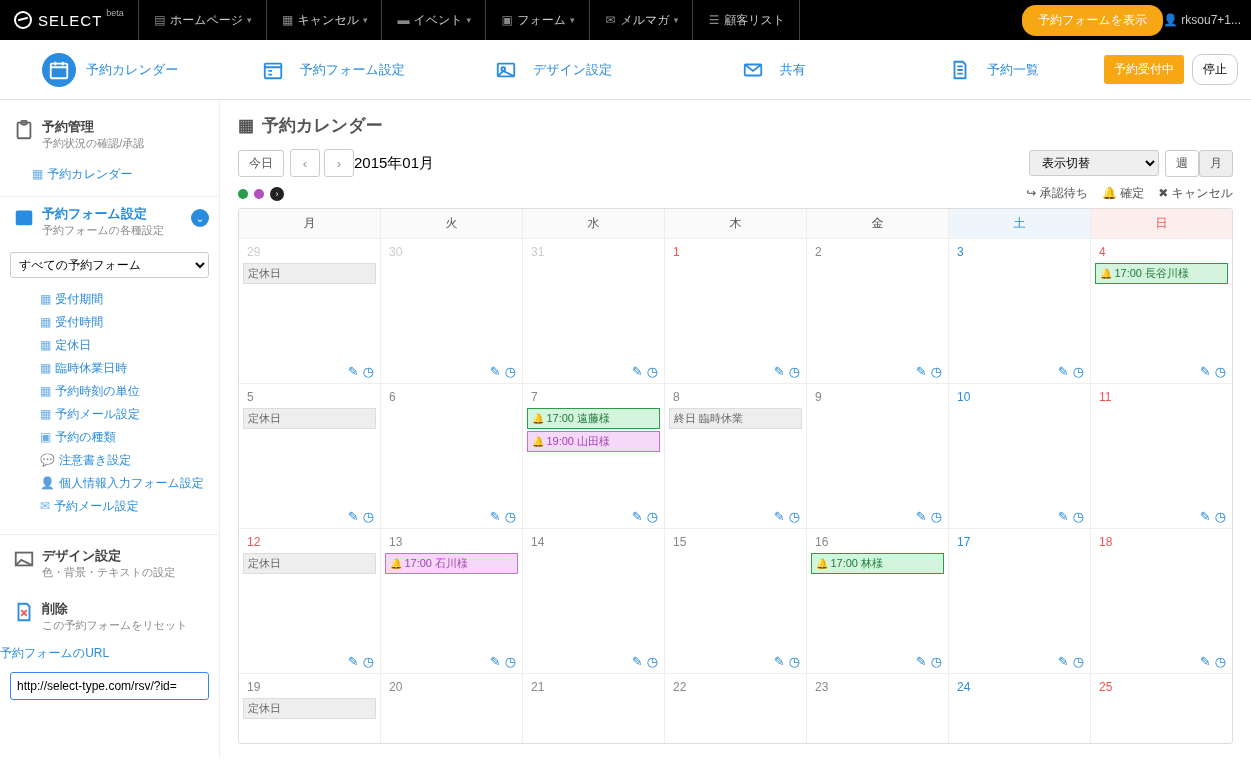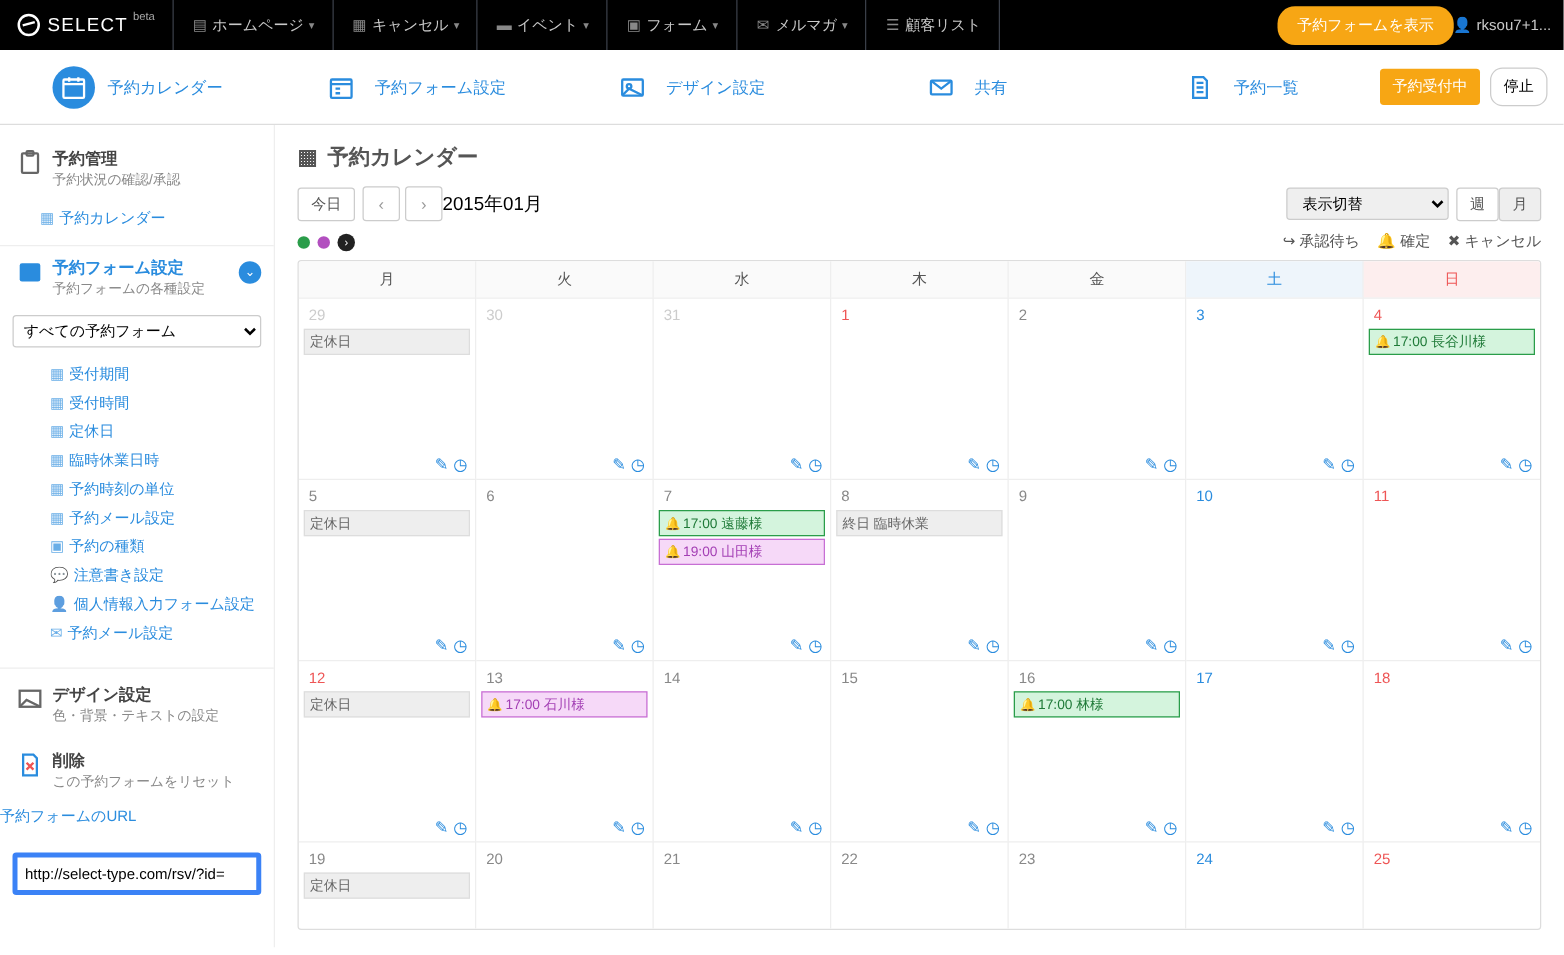--- a/index.html
+++ b/index.html
@@ -32,21 +32,21 @@
 .side-block h4{font-size:13px;font-weight:bold;color:#444}
 .side-block .sub{font-size:11px;color:#888}
 .side-ico{float:left;width:24px;height:24px;margin-right:6px;color:#666;display:flex;align-items:center;justify-content:center}
 .side-ico svg{width:22px;height:22px}
 .side-ico.blue{color:#2a8cde}
 .side-links{padding:4px 12px 10px 32px;border-bottom:1px solid #eee}
 .side-links a,.side-links2 a{display:block;color:#2a8cde;text-decoration:none;font-size:12px;padding:3px 0;cursor:pointer}
 .side-links2{padding:4px 12px 10px 40px}
 .side-select{margin:6px 10px;width:calc(100% - 20px);border:1px solid #ccc;border-radius:3px;padding:4px;font-size:12px;background:#fff}
 .chev{position:absolute;right:10px;top:12px;width:18px;height:18px;border-radius:50%;background:#2a8cde;color:#fff;display:flex;align-items:center;justify-content:center;font-size:10px;cursor:pointer}
-.url-input{margin:16px 10px;width:calc(100% - 20px);border:4px solid #3b82f6;border-radius:3px;padding:6px;font-size:12px}
+.url-input{margin:6px 10px;width:calc(100% - 20px);border:1px solid #3b82f6;border-radius:3px;padding:6px;font-size:12px}
 .url-label{padding:4px 0;color:#2a8cde;font-size:12px}
 .side-delete{color:#e55}
 
 .main{flex:1;padding:14px 18px}
 .page-title{display:flex;align-items:center;gap:8px;color:#555;font-size:17px;font-weight:bold;margin-bottom:12px}
 .toolbar{display:flex;align-items:center;margin-bottom:8px}
 .btn-small{border:1px solid #ccc;background:#fff;padding:4px 10px;border-radius:3px;font-size:12px;cursor:pointer;color:#555}
 .btn-nav{border:1px solid #ccc;background:#fff;width:30px;height:28px;border-radius:3px;color:#999;cursor:pointer}
 .btn-group{display:flex;gap:4px;margin-left:6px}
 .month-label{flex:1;text-align:left;font-size:15px;color:#000000}

